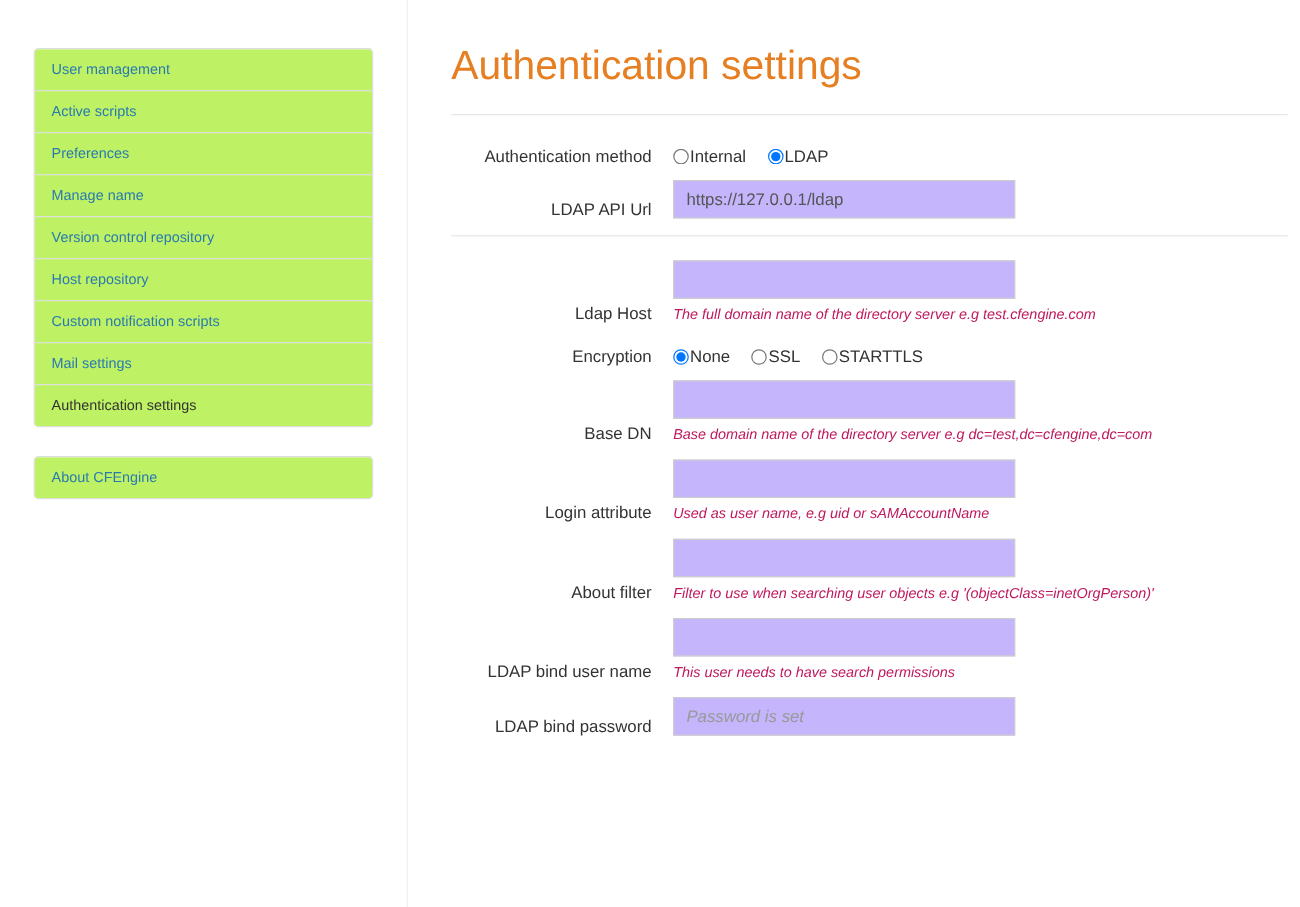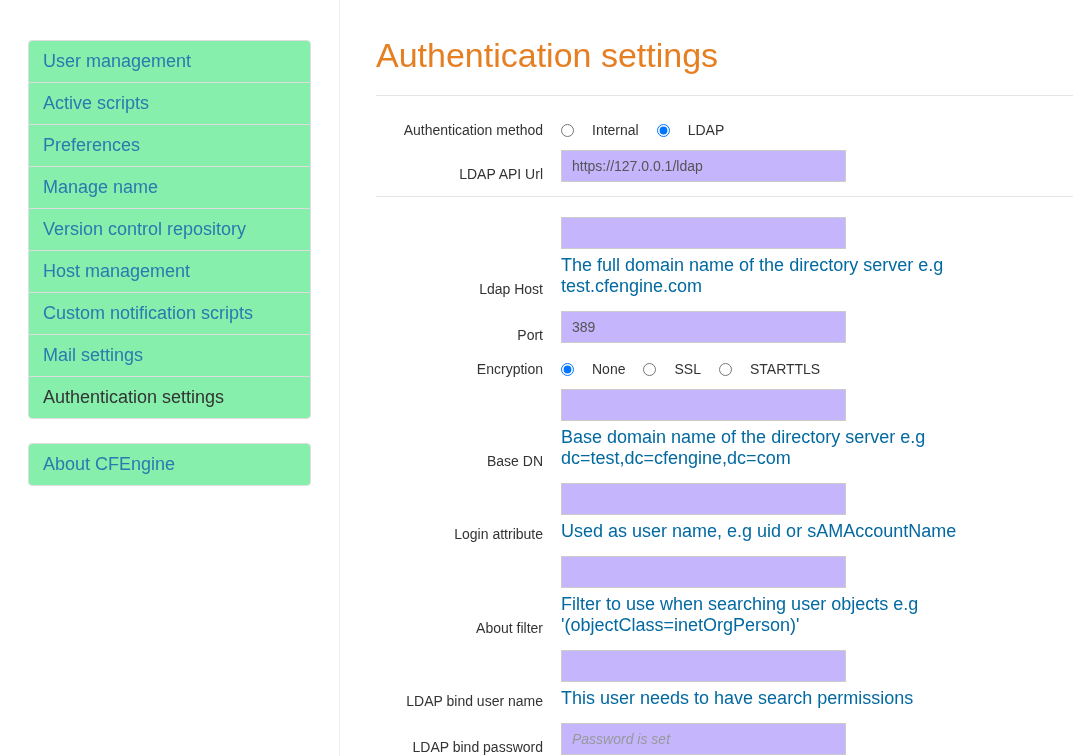--- a/index.html
+++ b/index.html
@@ -21,23 +21,23 @@
       border: 1px solid #ddd;
       border-radius: 4px;
       margin-bottom: 24px;
       overflow: hidden;
     }
     .nav-item {
       display: block;
       padding: 10px 14px;
       border-bottom: 1px solid #ddd;
       color: #2a7ab0;
-      font-size: 18px;
+      font-size: 12px;
       cursor: pointer;
-      background: #86efac;
+      background: #bef264;
     }
     .nav-item:last-child { border-bottom: none; }
     .nav-item.active {
       color: #333;
       cursor: default;
     }
     .main {
       flex: 1;
       padding: 10px 10px 20px 36px;
     }
@@ -71,58 +71,59 @@
     }
     .radio-line {
       display: flex;
       align-items: center;
       gap: 18px;
       padding-top: 5px;
     }
     .radio-opt {
       display: inline-flex;
       align-items: center;
-      gap: 18px;
+      gap: 1px;
       font-size: 14px;
       color: #333;
     }
     .radio-opt input[type=radio] {
       width: 13px;
       height: 13px;
       cursor: pointer;
     }
     .text-input {
       width: 285px;
       height: 32px;
       border: 1px solid #ccc;
       padding: 6px 10px;
       font-size: 14px;
       color: #555;
       background: #c4b5fd;
     }
     .text-input::placeholder { color: #999; font-style: italic; }
     .hint {
-      color: #0369a1;
-      font-size: 18px;
+      color: #be185d;
+      font-style: italic;
+      font-size: 12px;
       margin-top: 6px;
       max-width: 500px;
     }
     .block-gap { margin-bottom: 14px; }
   </style>
 </head>
 <body>
 
 <div class="sidebar">
   <div class="nav-group">
     <a class="nav-item">User management</a>
     <a class="nav-item">Active scripts</a>
     <a class="nav-item">Preferences</a>
     <a class="nav-item">Manage name</a>
     <a class="nav-item">Version control repository</a>
-    <a class="nav-item">Host management</a>
+    <a class="nav-item">Host repository</a>
     <a class="nav-item">Custom notification scripts</a>
     <a class="nav-item">Mail settings</a>
     <a class="nav-item active">Authentication settings</a>
   </div>
   <div class="nav-group">
     <a class="nav-item">About CFEngine</a>
   </div>
 </div>
 
 <div class="main">
@@ -155,26 +156,20 @@
   <hr class="sep">
 
   <div class="form-row block-gap">
     <div class="label">Ldap Host</div>
     <div class="field">
       <input class="text-input" type="text" value="" style="">
       <div class="hint">The full domain name of the directory server e.g test.cfengine.com</div>
     </div>
   </div>
 
-  <div class="form-row">
-    <div class="label">Port</div>
-    <div class="field">
-      <input class="text-input" type="text" value="389" style="">
-    </div>
-  </div>
 
   <div class="form-row">
     <div class="label">Encryption</div>
     <div class="field">
       <div class="radio-line">
         <label class="radio-opt">
           <input type="radio" name="enc" checked="" style="">
           <span>None</span>
         </label>
         <label class="radio-opt">

